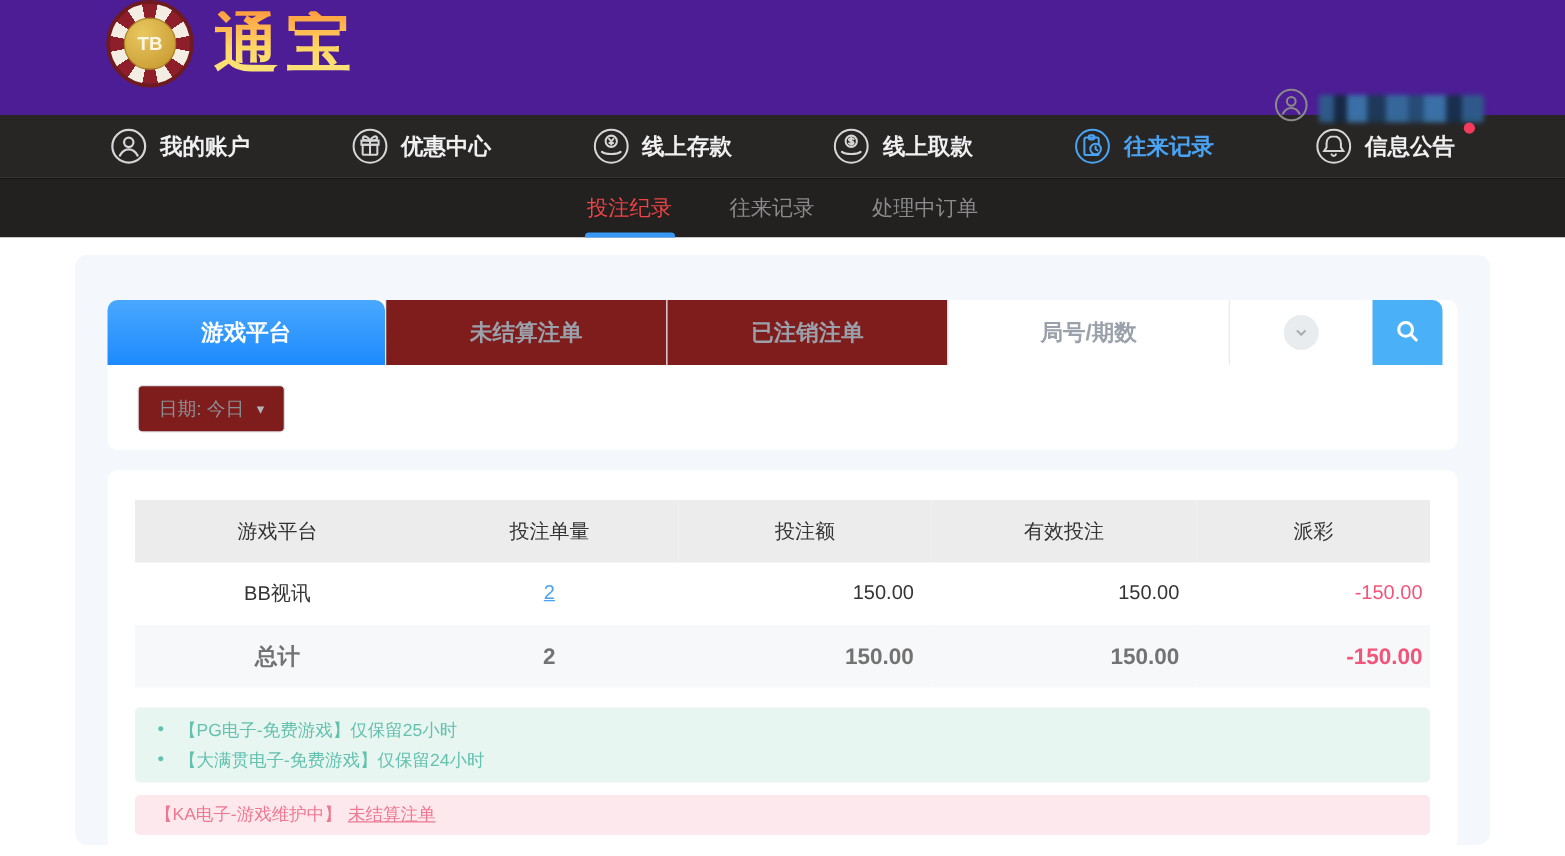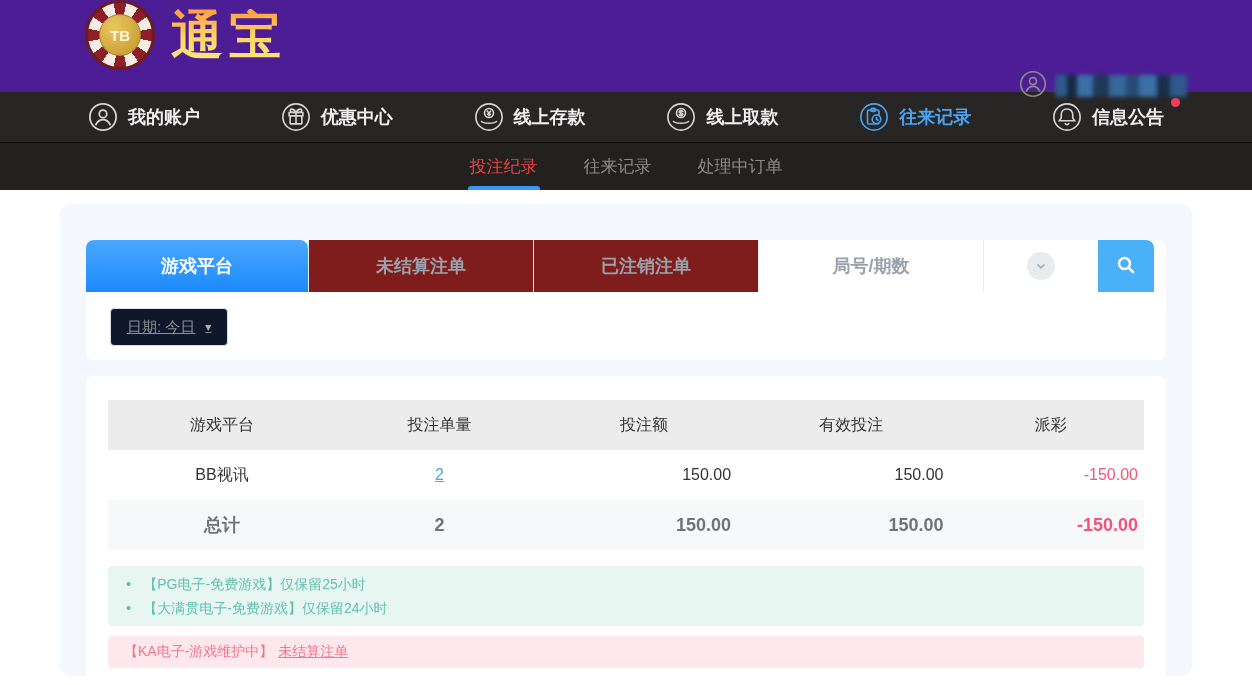--- a/index.html
+++ b/index.html
@@ -67,23 +67,23 @@
     font-size:18px; font-weight:400; color:#1d4ed8; font-family:inherit; outline:none; }
   .game-input::placeholder { color:#9aa1ab; font-weight:700; }
   .chev-section { width:115px; border-left:1px solid #e8ebef; display:flex;
     align-items:center; justify-content:center; cursor:pointer; }
   .chev-circle { width:28px; height:28px; border-radius:50%; background:#e9ecef;
     display:flex; align-items:center; justify-content:center; }
   .search-btn { width:56px; border:none; background:#4ab0f7; border-radius:0 8px 0 0;
     display:flex; align-items:center; justify-content:center; cursor:pointer; }
 
   .date-row { padding:16px 24px 14px; }
-  .date-btn { height:38px; padding:0 16px; background:#0f172a; border:1px solid #dcdfe6;
+  .date-btn { height:38px; padding:0 16px; background:#7f1d1d; border:1px solid #dcdfe6;
     border-radius:4px; color:#8b9097; font-size:15px; display:flex; align-items:center;
-    gap:10px; cursor:pointer; font-family:inherit;text-decoration:underline; }
+    gap:10px; cursor:pointer; font-family:inherit; }
   .date-caret { color:#b0b5bc; font-size:12px; }
 
   .table-card { margin-top:16px; background:#fff; border-radius:8px; padding:24px 22px 12px; }
   table { width:100%; border-collapse:collapse; table-layout:fixed; }
   thead th { height:50px; background:#ececec; font-size:16px; font-weight:500; color:#333;
     text-align:center; }
   td { height:50px; font-size:16px; color:#333; text-align:center; }
   td.num { text-align:right; padding-right:14px; }
   td.num-last { text-align:right; padding-right:6px; }
   .neg { color:#f2557a; }

